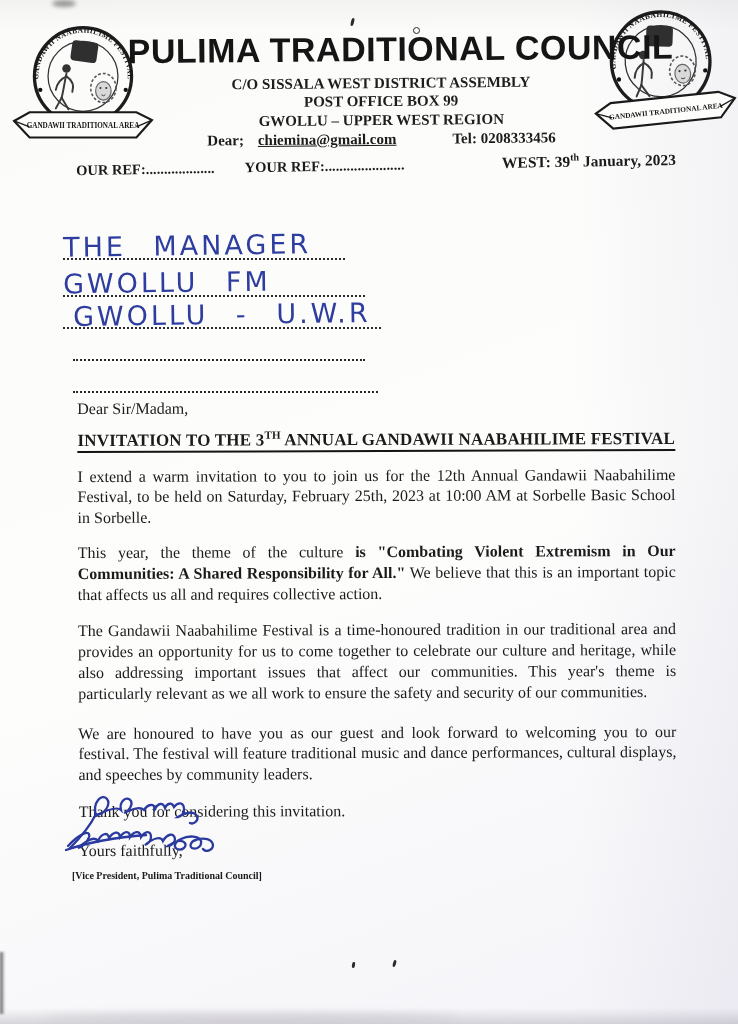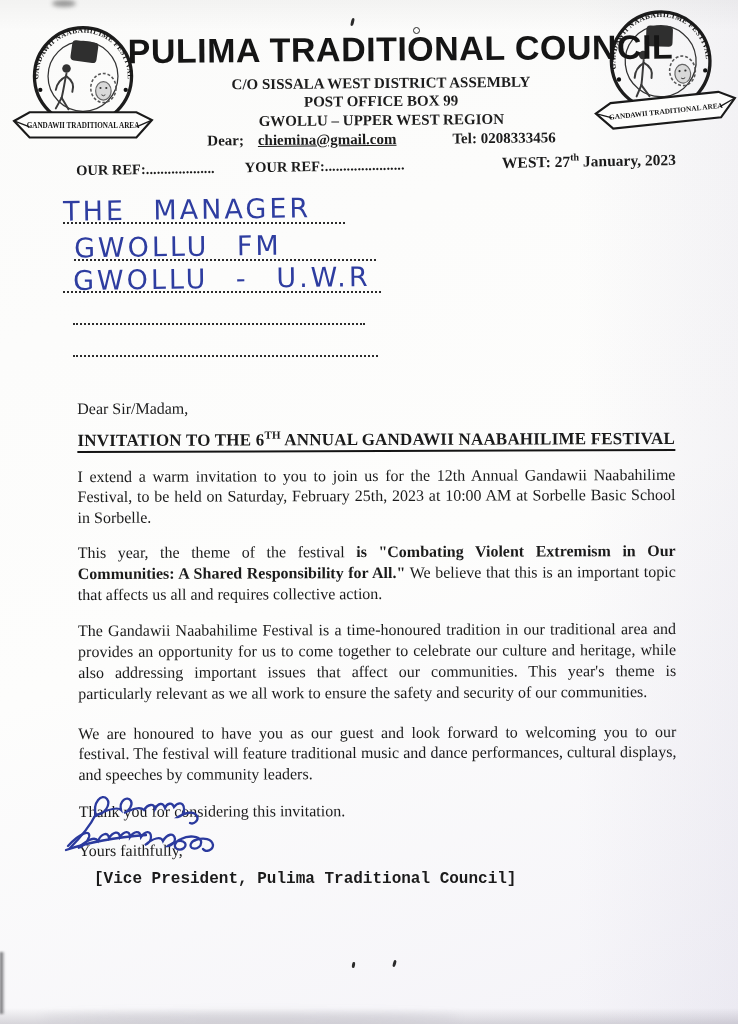--- a/index.html
+++ b/index.html
@@ -26,40 +26,40 @@
   .ref-row{position:absolute;left:76px;top:155px;width:600px;display:flex;align-items:baseline;
     font-weight:bold;font-size:14.5px;transform:rotate(-1deg);}
   .your-ref{margin-left:30px;}
   .date{margin-left:auto;font-size:15.5px;}
   .date sup{font-size:10px;}
   
   .recipient{position:absolute;left:63px;top:186px;width:330px;}
   .addr-line{border-bottom:2px dotted #2b2b2b;display:flex;align-items:flex-end;}
   .hw{font-family:"DejaVu Sans",sans-serif;color:#2e3da0;font-size:27px;letter-spacing:3px;word-spacing:16px;
       white-space:pre;transform:rotate(-0.8deg);margin-bottom:-3px;}
-  .al1{height:36px;width:282px;}
-  .al2{height:35px;width:302px;margin-left:11px;}
+  .al1{height:36px;width:282px;margin-top:36px;}
+  .al2{height:35px;width:302px;}
   .al3{height:30px;width:318px;justify-content:center;}
   .blank1{margin-top:4px;margin-left:10px;height:26px;width:292px;}
   .blank2{margin-top:6px;margin-left:10px;height:24px;width:305px;}
   
   .body-text{position:absolute;left:78px;top:398px;width:598px;font-size:16px;line-height:1.3;transform:rotate(-0.2deg);}
   .salutation{margin:0;}
   .subject{margin:9px 0 0 0;text-align:center;font-weight:bold;font-size:17px;letter-spacing:0.2px;}
   .subject .u{border-bottom:2px solid #141414;padding-bottom:1px;white-space:nowrap;}
   .subject sup{font-size:11px;}
   .para{margin:14px 0 0 0;text-align:justify;}
   .p3{margin-top:16px;}
   .p4{margin-top:19px;}
   .p5{margin-top:16px;}
   .closing{margin-top:18px;}
   
   .signature{position:absolute;left:60px;top:784px;}
   .signer-name{position:absolute;left:78px;top:842px;font-weight:bold;font-size:16px;}
-  .signer-title{position:absolute;left:94px;top:870px;font-weight:bold;font-size:16px;font-family:Liberation Mono, monospace;}
+  .signer-title{position:absolute;left:72px;top:870px;font-weight:bold;font-size:10px;}
   
   .speck{position:absolute;background:#2a2a2a;border-radius:40%;}
   .spk-a{left:351px;top:18px;width:3px;height:8px;transform:rotate(14deg);}
   .spk-b{left:413px;top:27px;width:5px;height:5px;background:none;border:1.5px solid #2a2a2a;border-radius:50%;}
   .spk-c{left:352px;top:962px;width:3px;height:6px;transform:rotate(10deg);}
   .spk-d{left:393px;top:960px;width:3px;height:7px;transform:rotate(16deg);}
   .corner-smudge{position:absolute;left:52px;top:0;width:24px;height:7px;background:rgba(40,40,40,0.45);filter:blur(2px);border-radius:50%;}
   .edge-streak{position:absolute;left:0;top:952px;width:5px;height:62px;background:linear-gradient(to right,rgba(20,20,25,0.75),rgba(20,20,25,0));filter:blur(1px);}
   .bottom-shadow{position:absolute;left:0;bottom:0;width:100%;height:16px;background:linear-gradient(to top,rgba(95,90,105,0.22),rgba(95,90,105,0));}
   .bottom-blur{position:absolute;left:40px;bottom:2px;width:420px;height:10px;background:rgba(110,105,120,0.12);filter:blur(4px);border-radius:50%;}
@@ -150,42 +150,42 @@
     <div class="email-row">
       <span>Dear;</span>
       <span class="email-addr">chiemina@gmail.com</span>
       <span class="tel">Tel: 0208333456</span>
     </div>
   </div>
 
   <div class="ref-row">
     <span>OUR REF:...................</span>
     <span class="your-ref">YOUR REF:......................</span>
-    <span class="date"><span>WEST:</span><span> 27</span><sup>th</sup><span> January, 2023</span></span>
+    <span class="date"><span>WEST:</span><span> 39</span><sup>th</sup><span> January, 2023</span></span>
   </div>
 
   <div class="recipient">
     <div class="addr-line al1">
       <span class="hw">THE MANAGER</span>
     </div>
     <div class="addr-line al2">
       <span class="hw">GWOLLU FM</span>
     </div>
     <div class="addr-line al3">
       <span class="hw">GWOLLU - U.W.R</span>
     </div>
     <div class="addr-line blank1"></div>
     <div class="addr-line blank2"></div>
   </div>
 
   <div class="body-text">
     <p class="salutation">Dear Sir/Madam,</p>
-    <p class="subject"><span class="u"><span>INVITATION TO THE 6</span><sup>TH</sup><span> ANNUAL GANDAWII NAABAHILIME FESTIVAL</span></span></p>
+    <p class="subject"><span class="u"><span>INVITATION TO THE 3</span><sup>TH</sup><span> ANNUAL GANDAWII NAABAHILIME FESTIVAL</span></span></p>
     <p class="para p1">I extend a warm invitation to you to join us for the 12th Annual Gandawii Naabahilime Festival, to be held on Saturday, February 25th, 2023 at 10:00 AM at Sorbelle Basic School in Sorbelle.</p>
-    <p class="para p2"><span>This year, the theme of the festival </span><strong>is "Combating Violent Extremism in Our Communities: A Shared Responsibility for All."</strong><span> We believe that this is an important topic that affects us all and requires collective action.</span></p>
+    <p class="para p2"><span>This year, the theme of the culture </span><strong>is "Combating Violent Extremism in Our Communities: A Shared Responsibility for All."</strong><span> We believe that this is an important topic that affects us all and requires collective action.</span></p>
     <p class="para p3">The Gandawii Naabahilime Festival is a time-honoured tradition in our traditional area and provides an opportunity for us to come together to celebrate our culture and heritage, while also addressing important issues that affect our communities. This year's theme is particularly relevant as we all work to ensure the safety and security of our communities.</p>
     <p class="para p4">We are honoured to have you as our guest and look forward to welcoming you to our festival. The festival will feature traditional music and dance performances, cultural displays, and speeches by community leaders.</p>
     <p class="para p5">Thank you for considering this invitation.</p>
     <p class="closing">Yours faithfully,</p>
   </div>
 
   <div class="signature">
     <svg width="195" height="68" viewBox="0 0 195 68">
       <g fill="none" stroke="#2b3a9e" stroke-width="2.3" stroke-linecap="round">
         <path d="M36,32 C32,18 42,9 47,15 C51,20 45,30 37,31 C47,26 57,22 61,26 C59,17 67,11 71,17 C73,21 69,27 64,29 C73,25 80,22 84,26 C88,20 94,19 95,25 C98,19 103,18 105,24 C107,19 112,18 114,23 C118,18 123,18 124,24 C125,29 121,33 118,33 C126,28 134,27 137,32 C139,36 134,41 130,39"></path>

